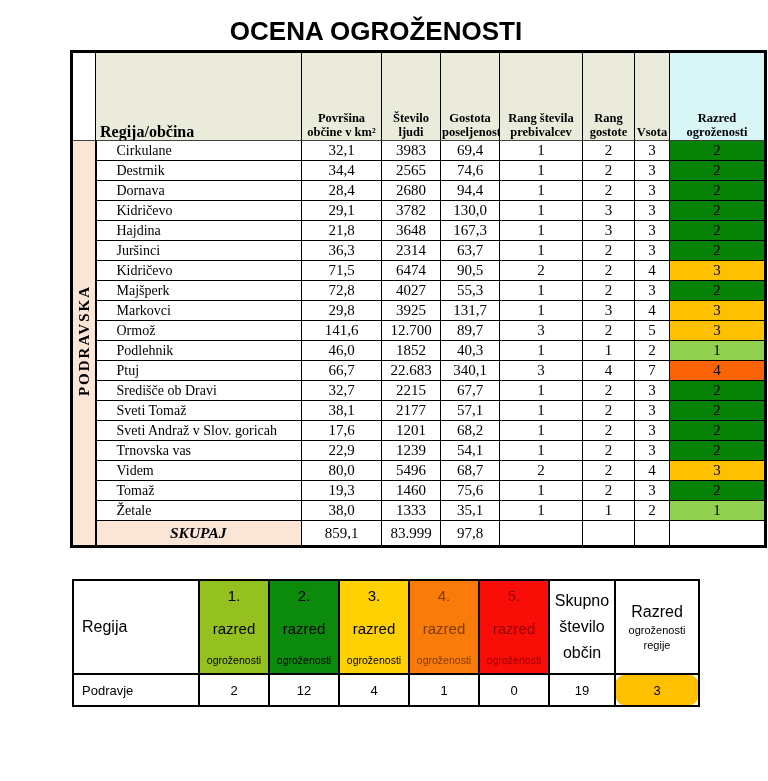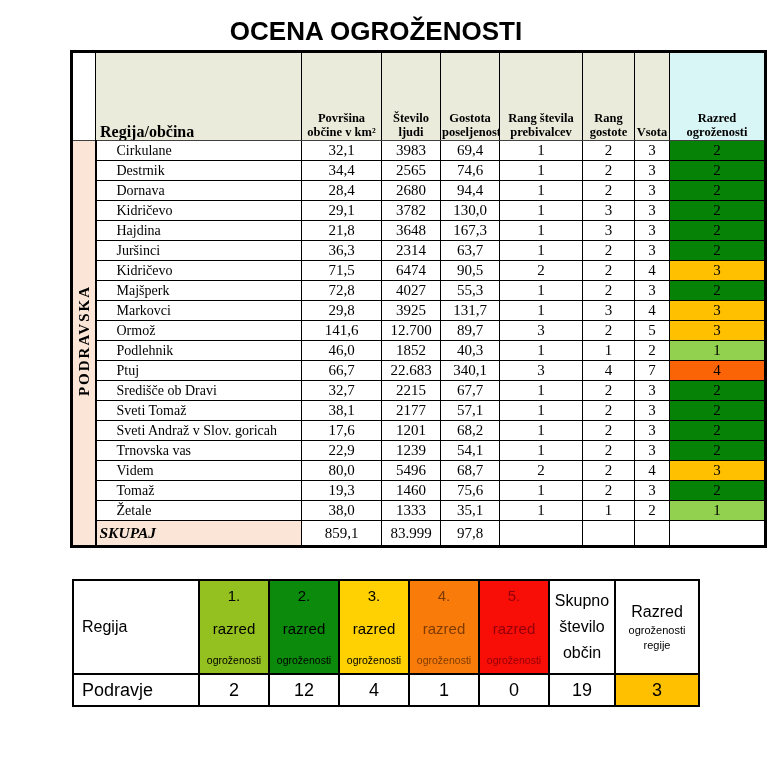--- a/index.html
+++ b/index.html
@@ -22,38 +22,38 @@
   .main-table thead th.razred-h{background:var(--risk-header-bg);}
   .main-table tbody td{height:19px;font-size:15px;padding:0 3px;white-space:nowrap;}
   .main-table td.name-cell{text-align:left;font-size:14px;padding-left:20px;}
   .main-table td.num{text-align:center;}
   .main-table td.razred-cell{text-align:center;color:#000;}
   .main-table td.region-cell{background:var(--region-bg);border-right:2px solid #000;
     text-align:center;vertical-align:middle;}
   .region-cell .vertical{writing-mode:vertical-rl;transform:rotate(180deg);
     font-weight:bold;font-size:15px;letter-spacing:2px;white-space:nowrap;}
   .main-table tr.total-row td{height:24px;}
-  .main-table td.total-label{background:var(--region-bg);text-align:left;
+  .main-table td.total-label{background:var(--region-bg);text-align:center;
     font-weight:bold;font-style:italic;font-size:15.5px;padding-right:4px;}
 
   
   .summary{border-collapse:collapse;table-layout:fixed;margin:31px 0 0 72px;width:626px;
     font-family:"Liberation Sans",sans-serif;}
   .summary th,.summary td{border:2px solid #000;overflow:hidden;}
   .summary thead th{height:92px;vertical-align:middle;font-weight:normal;padding:0;}
   .summary th.sregija{text-align:left;padding-left:8px;font-size:16px;background:#fff;}
   .summary th.class-th .inner{display:flex;flex-direction:column;justify-content:space-between;
     align-items:center;height:78px;padding:7px 0;}
   .summary th.class-th .cnum,.summary th.class-th .cword{font-size:15px;line-height:16px;}
   .summary th.class-th .csub{font-size:10.5px;line-height:12px;}
   .summary th.stotal div{font-size:16px;line-height:26px;text-align:center;}
   .summary th.srazred div{text-align:center;}
   .summary th.srazred .r-main{font-size:16px;line-height:22px;}
   .summary th.srazred .r-sub{font-size:11px;line-height:15px;}
-  .summary tbody td{height:28px;font-size:18px;text-align:center;}
+  .summary tbody td{height:28px;font-size:13px;text-align:center;border-radius:12px;}
   .summary td.sname{text-align:left;padding-left:8px;}
 </style>
 </head>
 <body>
 
 <div class="title">
   <div>OCENA OGROŽENOSTI</div>
 </div>
 
 <table class="main-table">

